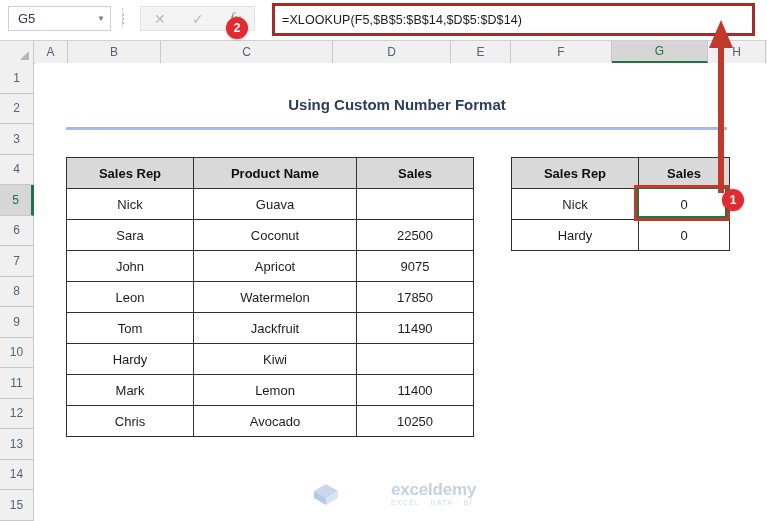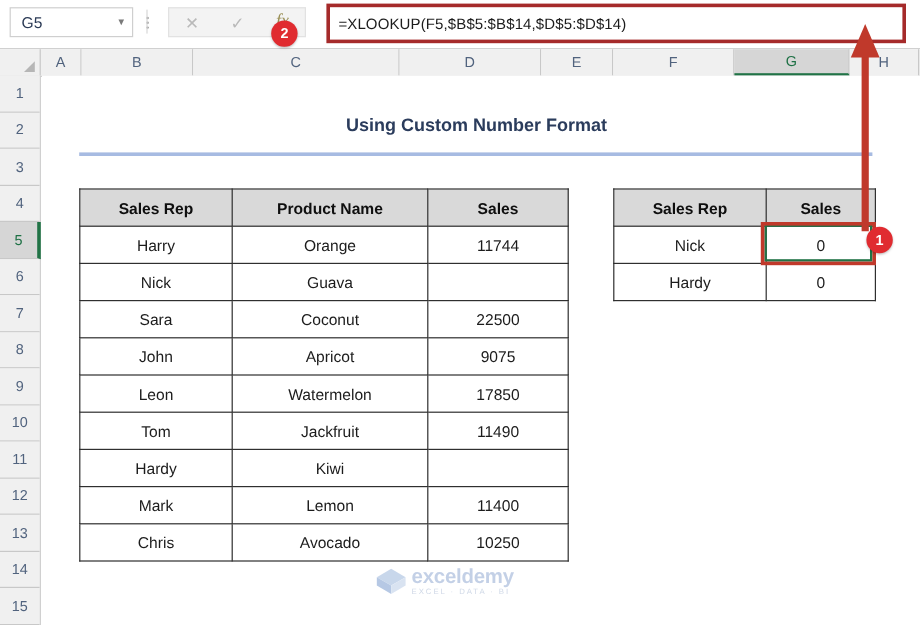--- a/index.html
+++ b/index.html
@@ -279,22 +279,23 @@
   }
   #badge-1 { left: 722px; top: 189px; }
   #badge-2 { left: 226px; top: 17px; }
 
   
   #watermark {
     position: absolute;
     left: 313px; top: 472px;
     width: 150px; height: 34px;
     display: flex;
-    align-items: flex-start;
+    align-items: flex-end;
     opacity: 0.62;
+    gap: 48px;
   }
   #wm-mark {
     width: 26px; height: 24px;
     margin-right: 4px;
     flex: none;
   }
   #wm-textcol { display: flex; flex-direction: column; line-height: 1; }
   #wm-name {
     font-size: 17px;
     font-weight: bold;
@@ -376,25 +377,20 @@
 <table class="xl" id="main-table">
   <thead>
     <tr>
       <th class="c-rep">Sales Rep</th>
       <th class="c-prod">Product Name</th>
       <th class="c-sale">Sales</th>
     </tr>
   </thead>
   <tbody>
     <tr>
-      <td>Harry</td>
-      <td>Orange</td>
-      <td>11744</td>
-    </tr>
-    <tr>
       <td>Nick</td>
       <td>Guava</td>
       <td></td>
     </tr>
     <tr>
       <td>Sara</td>
       <td>Coconut</td>
       <td>22500</td>
     </tr>
     <tr>

